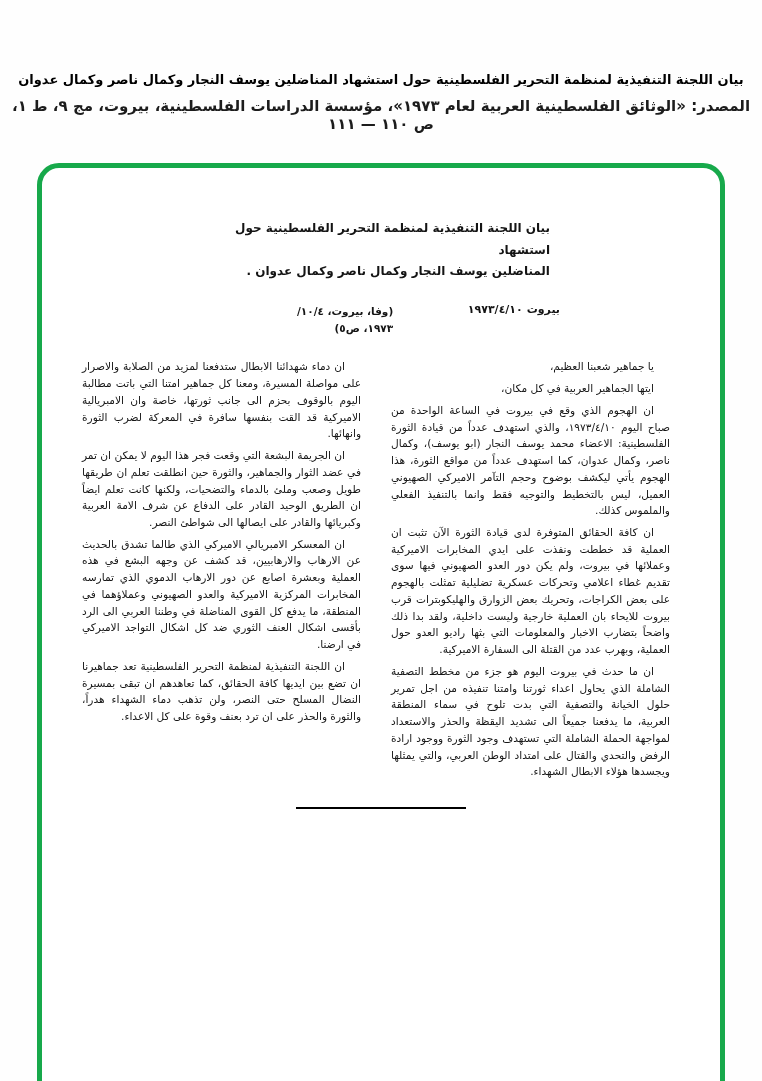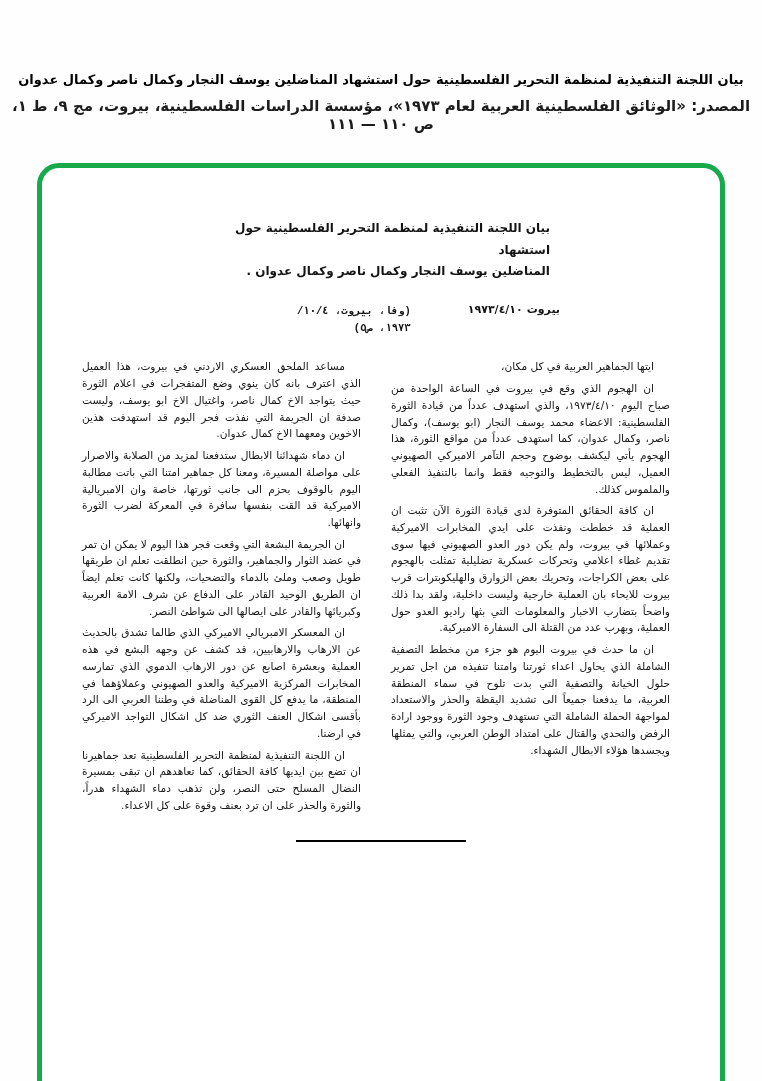--- a/index.html
+++ b/index.html
@@ -46,21 +46,21 @@
   }
   .dateline {
     margin: 20px 130px 0 225px;
     display: flex;
     justify-content: space-between;
     align-items: flex-start;
     font-weight: bold;
     font-size: 11px;
     color: #141414;
   }
-  .dateline .wafa { text-align: right; font-size: 10.5px; line-height: 1.6; font-family: Liberation Mono, monospace; }
+  .dateline .wafa { text-align: right; font-size: 10.5px; line-height: 1.6; }
   .columns {
     display: flex;
     gap: 30px;
     margin: 22px 20px 0 10px;
   }
   .col {
     flex: 1;
     font-size: 10.6px;
     line-height: 1.58;
     text-align: justify;
@@ -91,27 +91,27 @@
   <div class="dateline">
     <span>بيروت ١٩٧٣/٤/١٠</span>
     <span class="wafa">
       <div>(وفا، بيروت، ١٠/٤/</div>
       <div>١٩٧٣، ص٥)</div>
     </span>
   </div>
 
   <div class="columns">
     <div class="col">
+        <p class="para">يا جماهير شعبنا العظيم،</p>
         <p class="para">ايتها الجماهير العربية في كل مكان،</p>
         <p class="para">ان الهجوم الذي وقع في بيروت في الساعة الواحدة من صباح اليوم ١٩٧٣/٤/١٠، والذي استهدف عدداً من قيادة الثورة الفلسطينية: الاعضاء محمد يوسف النجار (ابو يوسف)، وكمال ناصر، وكمال عدوان، كما استهدف عدداً من مواقع الثورة، هذا الهجوم يأتي ليكشف بوضوح وحجم التآمر الاميركي الصهيوني العميل، ليس بالتخطيط والتوجيه فقط وانما بالتنفيذ الفعلي والملموس كذلك.</p>
         <p class="para">ان كافة الحقائق المتوفرة لدى قيادة الثورة الآن تثبت ان العملية قد خططت ونفذت على ايدي المخابرات الاميركية وعملائها في بيروت، ولم يكن دور العدو الصهيوني فيها سوى تقديم غطاء اعلامي وتحركات عسكرية تضليلية تمثلت بالهجوم على بعض الكراجات، وتحريك بعض الزوارق والهليكوبترات قرب بيروت للايحاء بان العملية خارجية وليست داخلية، ولقد بدا ذلك واضحاً بتضارب الاخبار والمعلومات التي بثها راديو العدو حول العملية، وبهرب عدد من القتلة الى السفارة الاميركية.</p>
         <p class="para">ان ما حدث في بيروت اليوم هو جزء من مخطط التصفية الشاملة الذي يحاول اعداء ثورتنا وامتنا تنفيذه من اجل تمرير حلول الخيانة والتصفية التي بدت تلوح في سماء المنطقة العربية، ما يدفعنا جميعاً الى تشديد اليقظة والحذر والاستعداد لمواجهة الحملة الشاملة التي تستهدف وجود الثورة ووجود ارادة الرفض والتحدي والقتال على امتداد الوطن العربي، والتي يمثلها ويجسدها هؤلاء الابطال الشهداء.</p>
       </div>
     <div class="col">
-        <p class="para">مساعد الملحق العسكري الاردني في بيروت، هذا العميل الذي اعترف بانه كان ينوي وضع المتفجرات في اعلام الثورة حيث يتواجد الاخ كمال ناصر، واغتيال الاخ ابو يوسف، وليست صدفة ان الجريمة التي نفذت فجر اليوم قد استهدفت هذين الاخوين ومعهما الاخ كمال عدوان.</p>
         <p class="para">ان دماء شهدائنا الابطال ستدفعنا لمزيد من الصلابة والاصرار على مواصلة المسيرة، ومعنا كل جماهير امتنا التي باتت مطالبة اليوم بالوقوف بحزم الى جانب ثورتها، خاصة وان الامبريالية الاميركية قد القت بنفسها سافرة في المعركة لضرب الثورة وانهائها.</p>
         <p class="para">ان الجريمة البشعة التي وقعت فجر هذا اليوم لا يمكن ان تمر في عضد الثوار والجماهير، والثورة حين انطلقت تعلم ان طريقها طويل وصعب وملئ بالدماء والتضحيات، ولكنها كانت تعلم ايضاً ان الطريق الوحيد القادر على الدفاع عن شرف الامة العربية وكبريائها والقادر على ايصالها الى شواطئ النصر.</p>
         <p class="para">ان المعسكر الامبريالي الاميركي الذي طالما تشدق بالحديث عن الارهاب والارهابيين، قد كشف عن وجهه البشع في هذه العملية وبعشرة اصابع عن دور الارهاب الدموي الذي تمارسه المخابرات المركزية الاميركية والعدو الصهيوني وعملاؤهما في المنطقة، ما يدفع كل القوى المناضلة في وطننا العربي الى الرد بأقسى اشكال العنف الثوري ضد كل اشكال التواجد الاميركي في ارضنا.</p>
         <p class="para">ان اللجنة التنفيذية لمنظمة التحرير الفلسطينية تعد جماهيرنا ان تضع بين ايديها كافة الحقائق، كما تعاهدهم ان تبقى بمسيرة النضال المسلح حتى النصر، ولن تذهب دماء الشهداء هدراً، والثورة والحذر على ان ترد بعنف وقوة على كل الاعداء.</p>
       </div>
   </div>
 
   <hr class="bottom-rule">
 </div>
 

